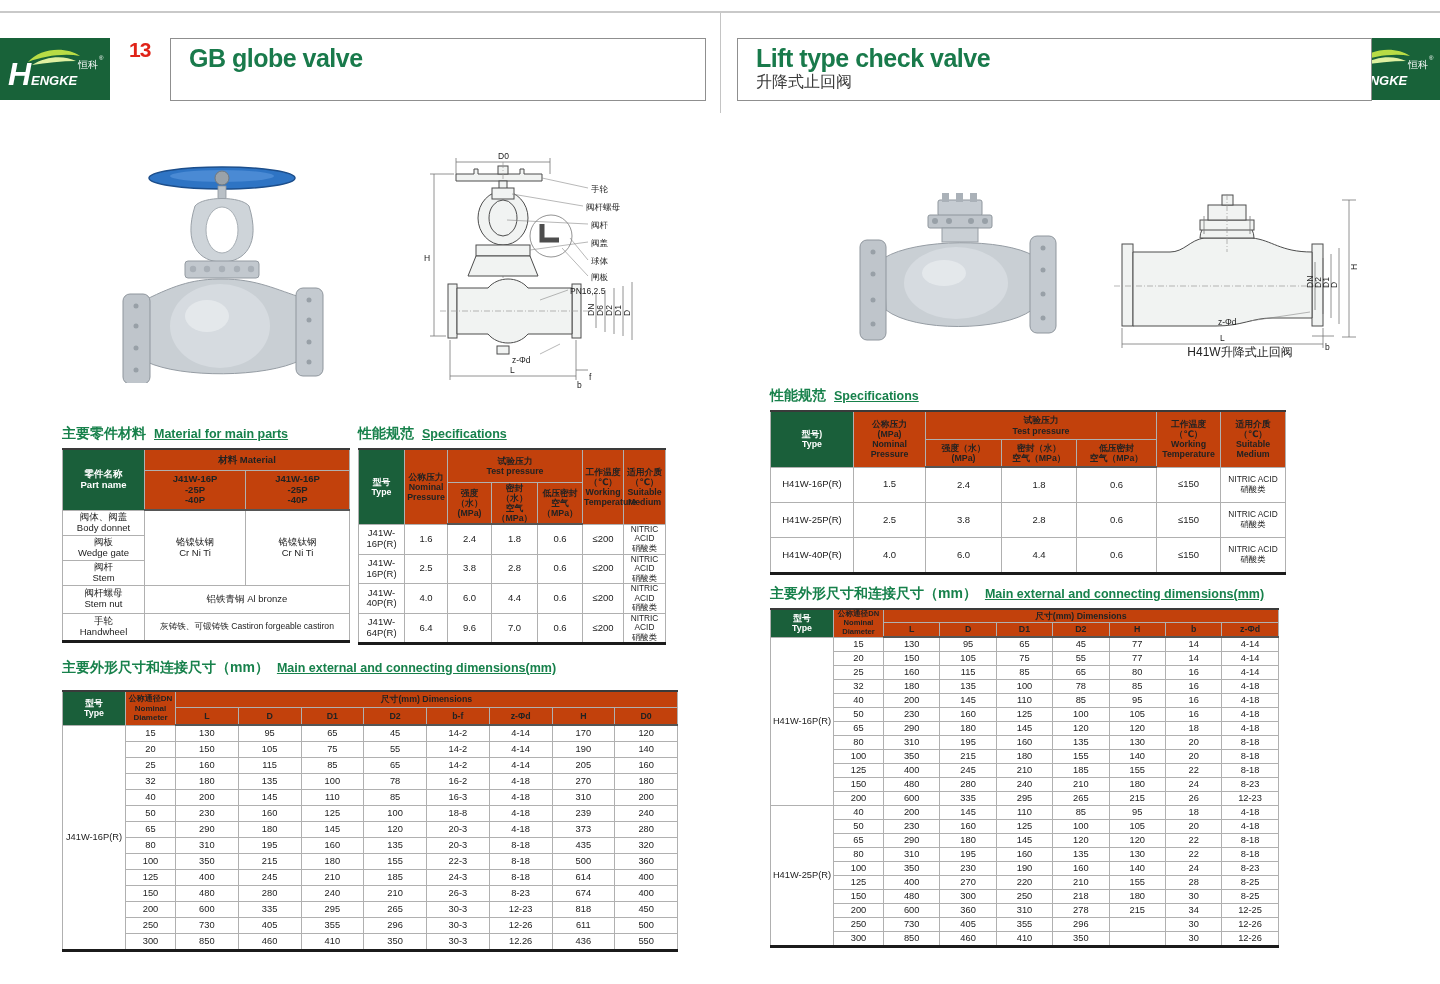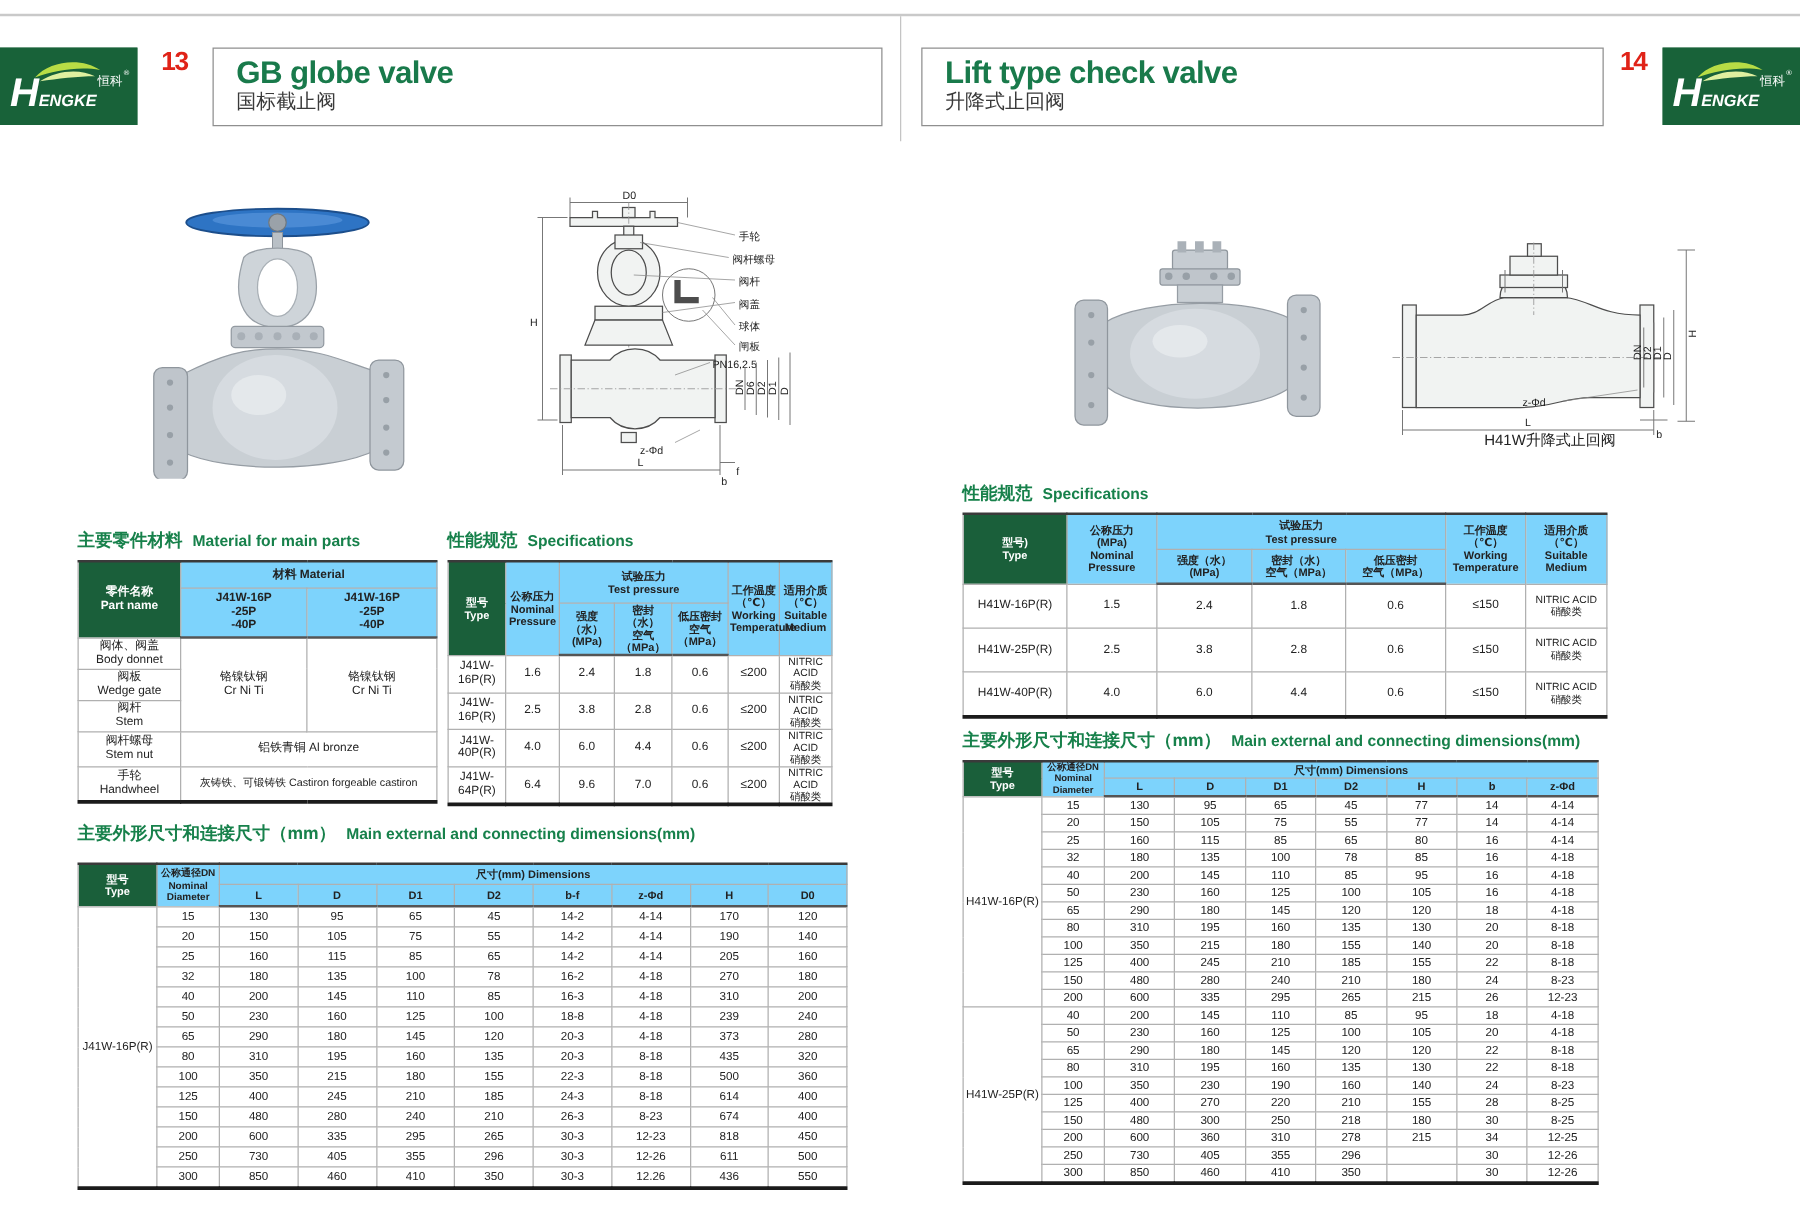--- a/index.html
+++ b/index.html
@@ -12,35 +12,35 @@
   .rule-top{left:0;top:11px;width:1440px;height:2px;background:#c9c9c9;}
   .gutter{left:720px;top:13px;width:1px;height:100px;background:#c4c4c4;}
   .logo-block{width:110px;height:62px;background:#186239;top:38px;}
   .logo-left{left:0;}
   .logo-right{left:1330px;}
   .page-no{top:38px;font-weight:bold;font-size:21px;color:#e02318;letter-spacing:-1px;}
   .no-left{left:129px;}
   .no-right{left:1296px;}
   .title-box{top:38px;height:63px;border:1px solid #8f8f8f;background:#fff;box-sizing:border-box;padding:6px 0 0 18px;}
   .tb-left{left:170px;width:536px;}
-  .tb-right{left:737px;width:546px;}
+  .tb-right{left:737px;width:635px;}
   .title-en{font-size:25px;font-weight:bold;color:#197a4b;letter-spacing:-0.5px;line-height:1.05;}
   .title-cn{font-size:16px;color:#3a3a3a;line-height:1.2;margin-top:1px;}
   .sec-head{font-weight:bold;color:#17814b;white-space:nowrap;}
   .sec-head .cn{font-size:14px;}
-  .sec-head .en{font-size:12.5px;margin-left:8px;}
+  .sec-head .en{font-size:12.5px;margin-left:8px;text-decoration:underline;}
   table{border-collapse:collapse;table-layout:fixed;}
   table.dtab{border-top:2px solid #3a3a3a;border-bottom:3px solid #1b1b1b;}
   .dtab th,.dtab td{
     border:1px solid #b0b0b0;text-align:center;vertical-align:middle;
     padding:0 1px;white-space:pre-line;line-height:1.15;
   }
   .dtab th{font-weight:bold;}
   .dk{background:#1a5f3a;color:#ffffff;}
-  .lt{background:#7dd3fc;color:#222;}
+  .lt{background:#c2410c;color:#222;}
   .hd-underline th{border-bottom:2px solid #555;}
   .mat{font-size:9.5px;}
   .spec{font-size:9.5px;}
   .spec th{font-size:8.8px;}
   .dims{font-size:9.3px;}
   .dims th{font-size:8.8px;}
   .dims td{height:15px;}
   .dims-r td{height:13px;}
   .medium-cell{font-size:8.3px;}
   .type-cell{background:#fff;}
@@ -80,21 +80,20 @@
     <text x="78" y="30" font-size="10" fill="#ffffff">恒科</text>
     <text x="99" y="22" font-size="6" fill="#ffffff">®</text>
   </svg>
 </div>
 
 <div class="abs page-no no-left">13</div>
 <div class="abs page-no no-right">14</div>
 
 <div class="abs title-box tb-left">
   <div class="title-en">GB globe valve</div>
-  <div class="title-cn">国标截止阀</div>
 </div>
 <div class="abs title-box tb-right">
   <div class="title-en">Lift type check valve</div>
   <div class="title-cn">升降式止回阀</div>
 </div>
 
 <div class="abs" style="left:115px;top:148px;">
   <svg width="215" height="235" viewBox="0 0 215 235">
     <ellipse cx="107" cy="30" rx="73" ry="11" fill="#2e74c4" stroke="#1c4e8b" stroke-width="1.5"></ellipse>
     <ellipse cx="107" cy="28" rx="52" ry="6" fill="#4a8ad4"></ellipse>

